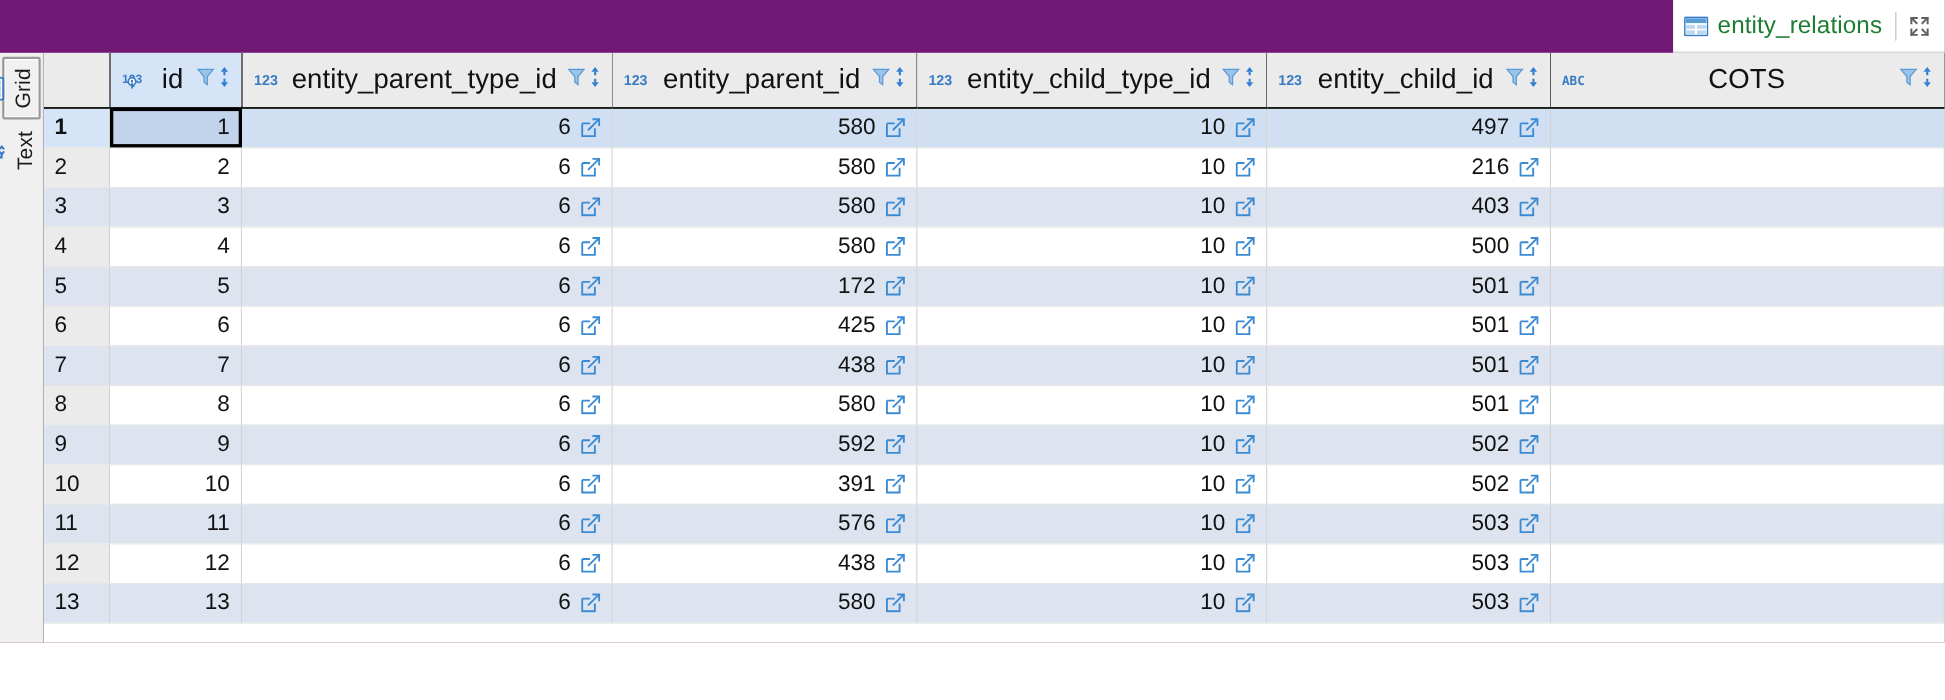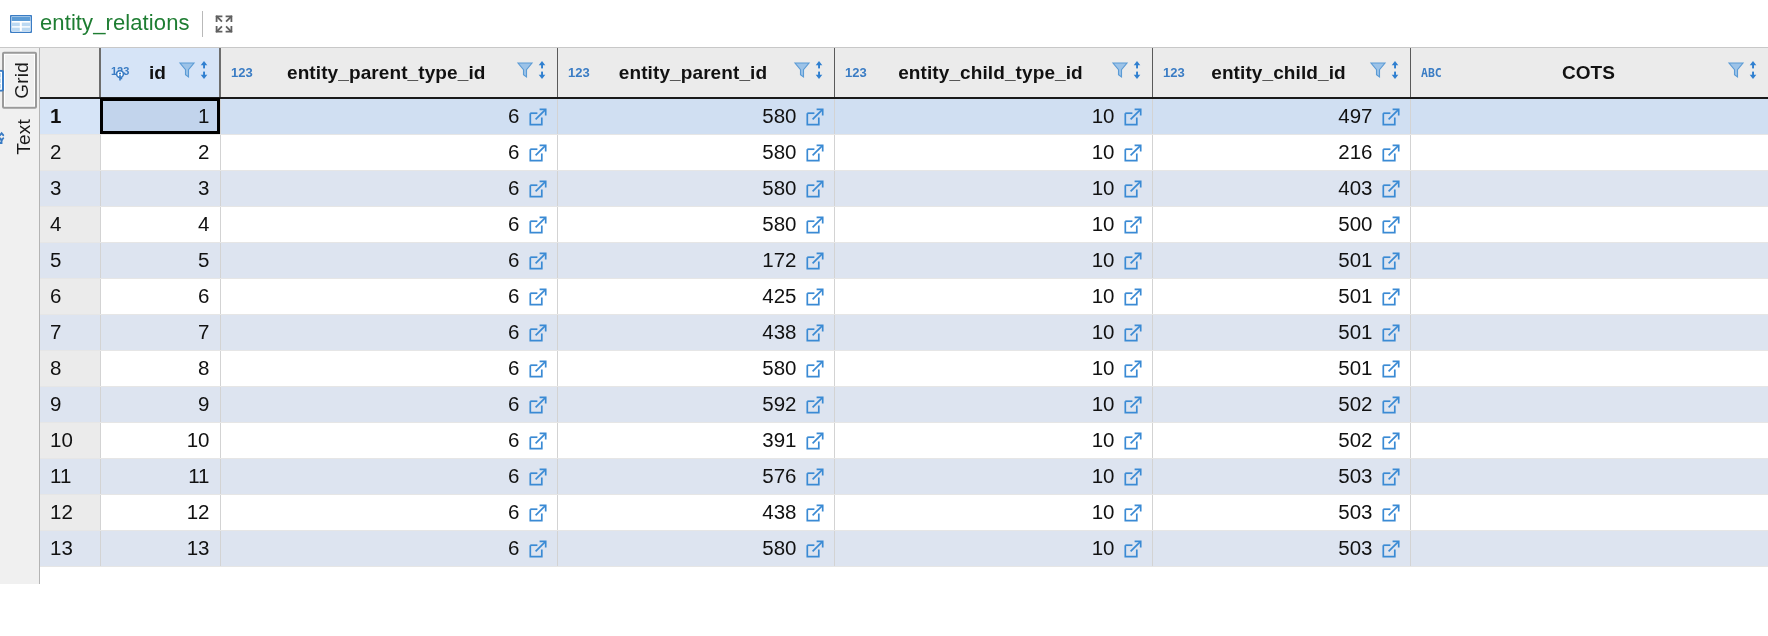--- a/index.html
+++ b/index.html
@@ -6,21 +6,21 @@
   * { box-sizing: border-box; }
   html, body {
     margin: 0; padding: 0;
     width: 1768px; height: 636px;
     overflow: hidden;
     background: #ffffff;
     font-family: "Liberation Sans", "DejaVu Sans", sans-serif;
     -webkit-font-smoothing: antialiased;
   }
 
-  #app { width: 1768px; height: 584px; display: flex; flex-direction: column; background:#701a75; }
+  #app { width: 1768px; height: 584px; display: flex; flex-direction: column; background:#701a75;align-items:flex-end; }
 
   
   .filterbar {
     height: 48px; min-height: 48px;
     display: flex; align-items: center;
     background: #ffffff;
     border-bottom: 1px solid #c8c8c8;
     padding-left: 10px;
     gap: 0;
   }
@@ -115,21 +115,21 @@
     border-right: 1px solid #5a5a5a;
     padding: 0;
   }
   table.grid thead th.selected-col {
     background: #d6e4f7;
     border-left: 2px solid #6d6d6d;
     border-right: 2px solid #6d6d6d;
   }
   .th-inner { display: flex; align-items: center; width: 100%; gap: 8px; }
   .type-badge { flex: 0 0 auto; display:flex; align-items:center; }
-  .col-label { flex: 1 1 auto; overflow: hidden; text-overflow: clip; font-size: 19px; letter-spacing: .1px; font-weight: bold; }
+  .col-label { flex: 1 1 auto; overflow: hidden; text-overflow: clip; font-size: 25px; letter-spacing: .1px; }
   .hdr-tools { flex: 0 0 auto; display:flex; align-items:center; gap: 2px; }
 
   
   table.grid tbody td {
     height: 36px;
     border-right: 1px solid #d3d3d3;
     border-bottom: 1px solid #e6e6e6;
     padding: 0 10px;
     white-space: nowrap;
     color: #111;

